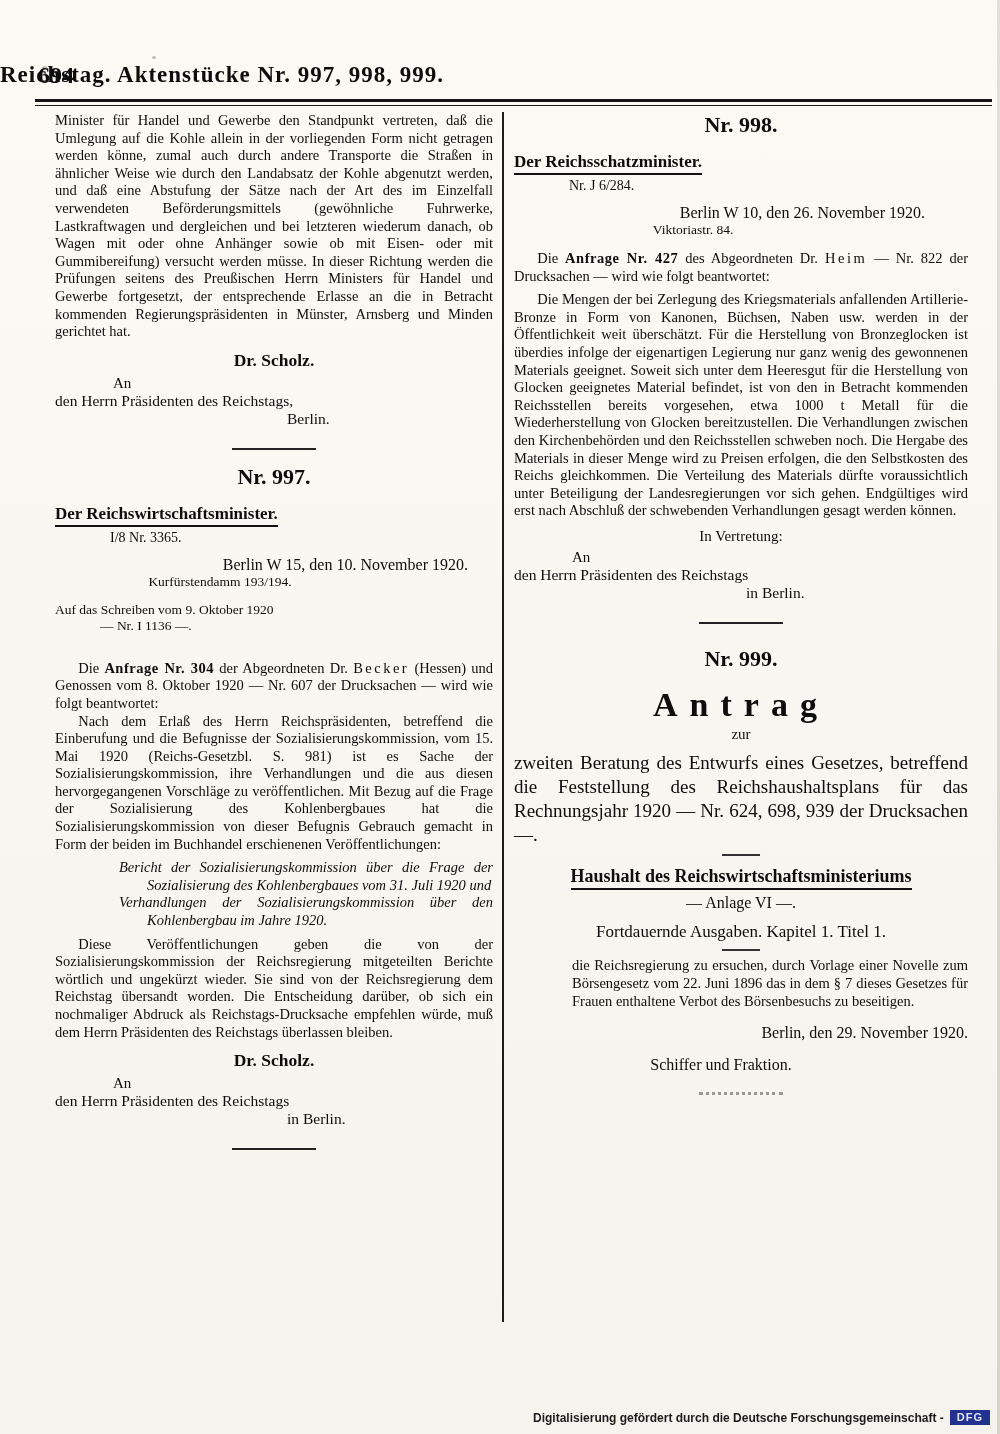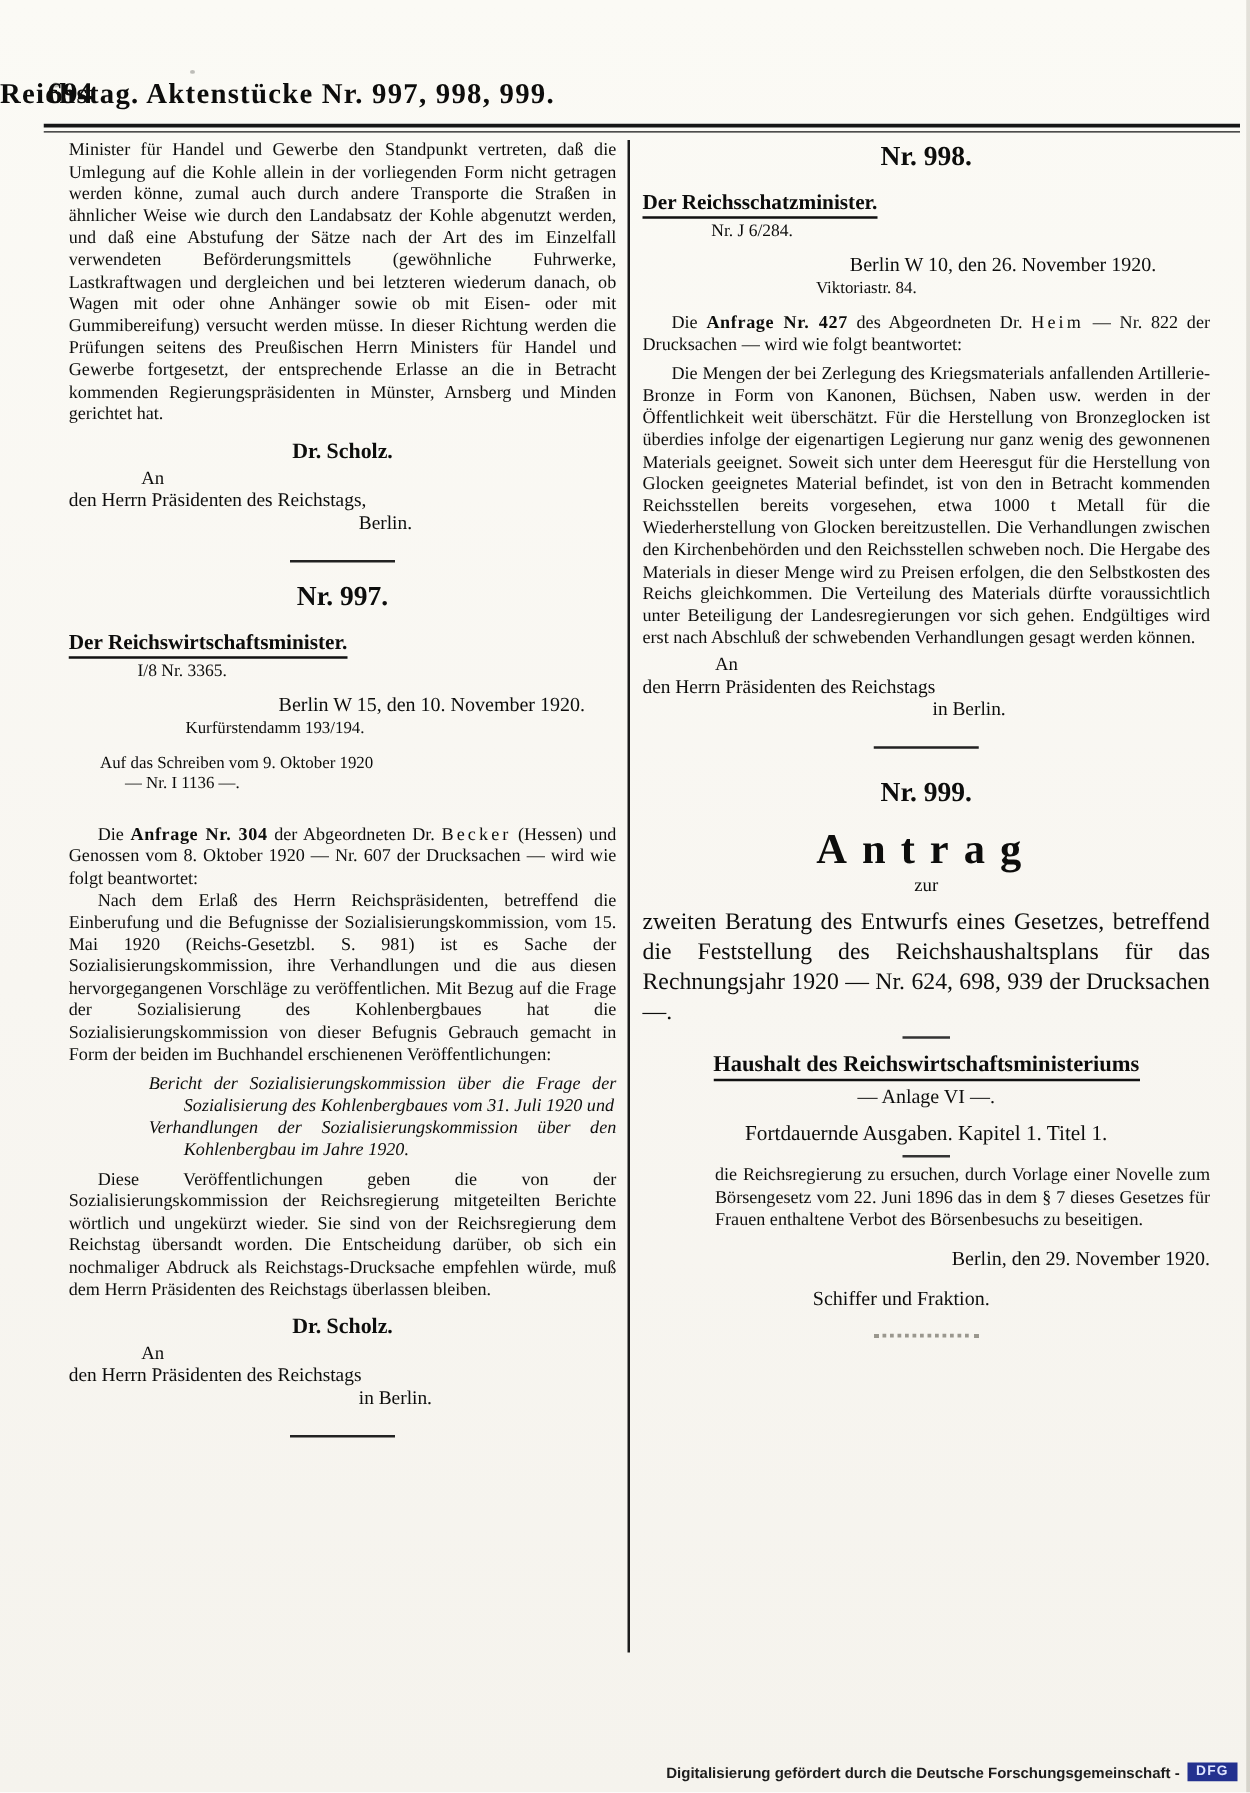--- a/index.html
+++ b/index.html
@@ -40,21 +40,21 @@
   .doc-head { text-align:center; font-weight:bold; font-size:22px; margin:8px 0 14px; }
   .sender { font-size:17px; font-weight:bold; }
   .sender-inner { display:inline-block; border-bottom:2px solid #111; padding-bottom:1px; }
   .file-no { padding-left:55px; font-size:14px; margin:3px 0 10px; }
   .dateline { text-align:right; font-size:16px; }
   .dateline-left { padding-right:25px; }
   .dateline-right { padding-right:43px; }
   .street { text-align:center; font-size:13.5px; margin-bottom:12px; }
   .street-left { padding-right:108px; }
   .street-right { padding-right:96px; }
-  .ref1 { font-size:13.5px;margin-left:25px; }
+  .ref1 { font-size:13.5px; }
   .ref2 { font-size:13.5px; padding-left:45px; margin-bottom:26px; }
   .frak-bold { font-weight:bold; letter-spacing:.5px; }
   .sperr { letter-spacing:2.5px; }
 
   .pub-item { font-size:14.5px; line-height:17.6px; margin-left:92px; text-indent:-28px; text-align:justify;font-style:italic; }
   .gap-s { height:6px; }
 
   .in-vertretung { text-align:center; font-size:15px; margin-top:8px; }
   .sig-big { text-align:center; font-weight:bold; font-size:19px; letter-spacing:1px; margin:2px 0 4px; }
 
@@ -132,20 +132,21 @@
     <div class="doc-head" style="margin-top:0;">Nr. 998.</div>
     <div class="sender"><span class="sender-inner">Der Reichsschatzminister.</span></div>
     <div class="file-no">Nr. J 6/284.</div>
     <div class="dateline dateline-right">Berlin W 10, den 26. November 1920.</div>
     <div class="street street-right">Viktoriastr. 84.</div>
 
     <div class="p ind"><span>Die </span><span class="frak-bold">Anfrage Nr. 427</span><span> des Abgeordneten Dr. </span><span class="sperr">Heim</span><span> — Nr. 822 der Drucksachen — wird wie folgt beantwortet:</span></div>
     <div class="gap-s"></div>
     <div class="p ind">Die Mengen der bei Zerlegung des Kriegsmaterials anfallenden Artillerie-Bronze in Form von Kanonen, Büchsen, Naben usw. werden in der Öffentlichkeit weit überschätzt. Für die Herstellung von Bronzeglocken ist überdies infolge der eigenartigen Legierung nur ganz wenig des gewonnenen Materials geeignet. Soweit sich unter dem Heeresgut für die Herstellung von Glocken geeignetes Material befindet, ist von den in Betracht kommenden Reichsstellen bereits vorgesehen, etwa 1000 t Metall für die Wiederherstellung von Glocken bereitzustellen. Die Verhandlungen zwischen den Kirchenbehörden und den Reichsstellen schweben noch. Die Hergabe des Materials in dieser Menge wird zu Preisen erfolgen, die den Selbstkosten des Reichs gleichkommen. Die Verteilung des Materials dürfte voraussichtlich unter Beteiligung der Landesregierungen vor sich gehen. Endgültiges wird erst nach Abschluß der schwebenden Verhandlungen gesagt werden können.</div>
 
+    <div class="in-vertretung">In Vertretung:</div>
     <div class="an-line">An</div>
     <div class="addr-line">den Herrn Präsidenten des Reichstags</div>
     <div class="city-line">in Berlin.</div>
 
     <hr class="hr-short">
 
     <div class="doc-head" style="margin-top:22px;">Nr. 999.</div>
     <div class="antrag-title">Antrag</div>
     <div class="zur">zur</div>
     <div class="law-para">zweiten Beratung des Entwurfs eines Gesetzes, betreffend die Feststellung des Reichshaushaltsplans für das Rechnungsjahr 1920 — Nr. 624, 698, 939 der Drucksachen —.</div>

